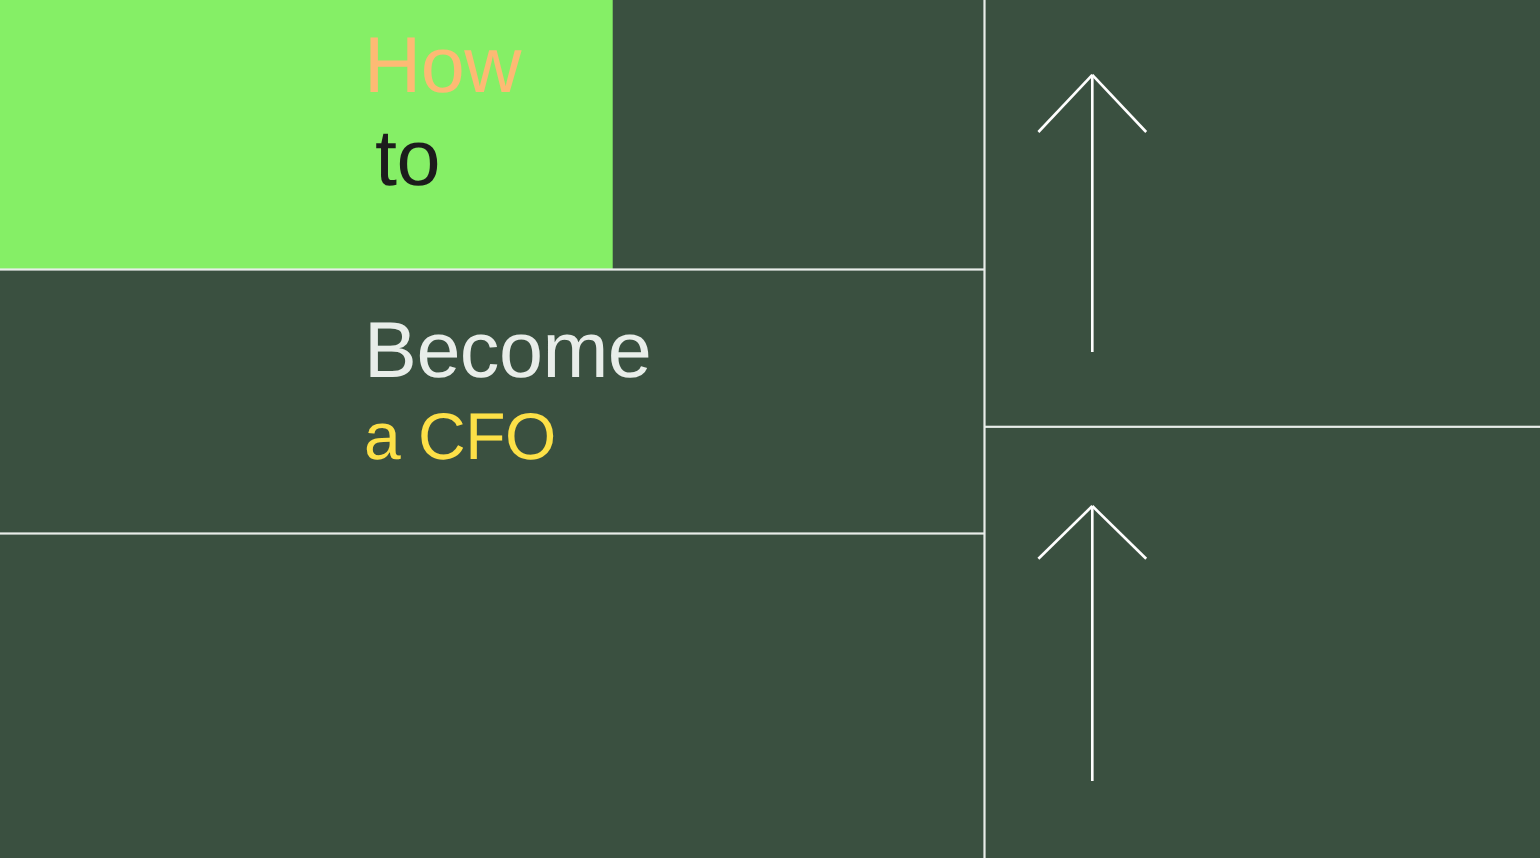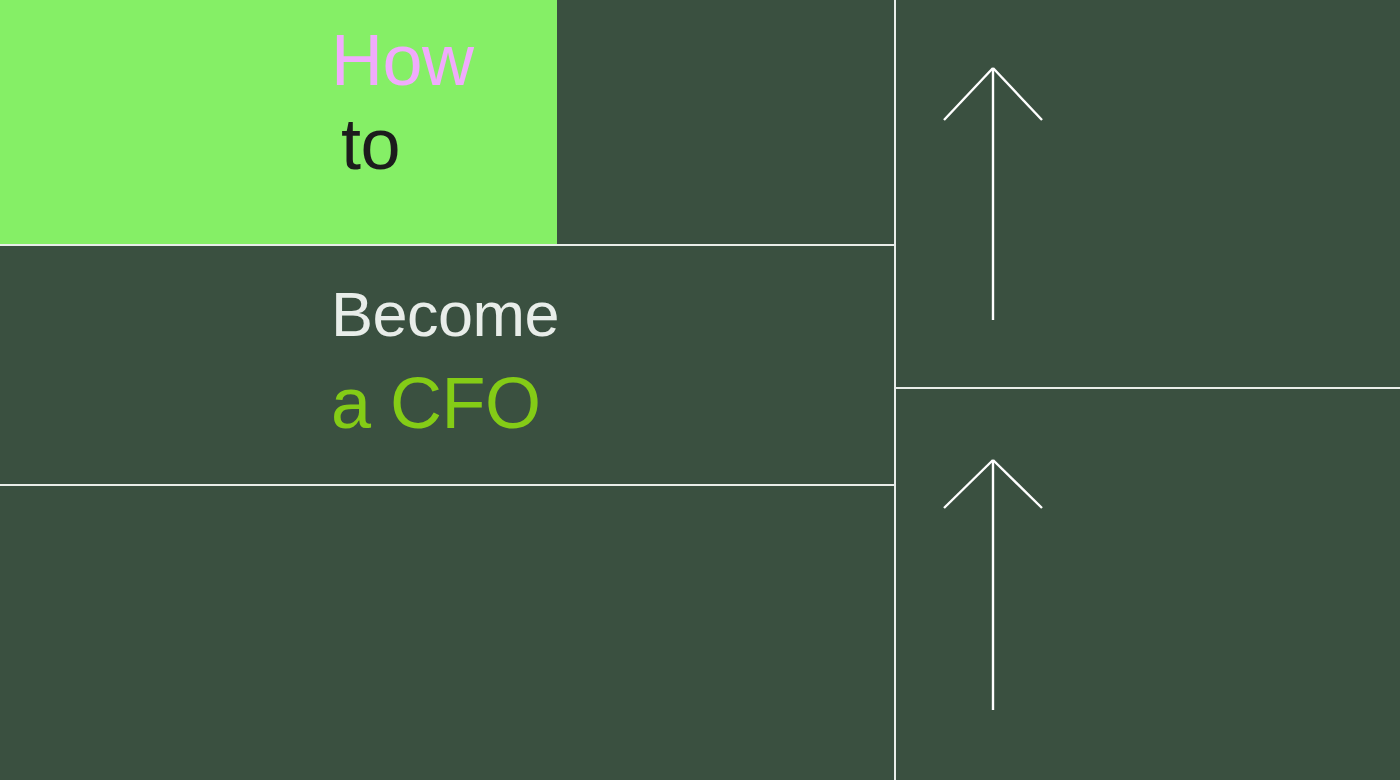--- a/index.html
+++ b/index.html
@@ -46,39 +46,39 @@
     font-weight: 400;
     letter-spacing: -0.5px;
     white-space: nowrap;
     line-height: 1.0;
   }
 
   #title-how {
     left: 331px;
     top: 24px;
     font-size: 72px;
-    color: #f0abfc;
+    color: #fdba74;
   }
   #title-to {
     left: 341px;
     top: 108px;
     font-size: 72px;
     color: #1C1C1C;
   }
   #title-become {
     left: 331px;
     top: 283px;
-    font-size: 63px;
+    font-size: 72px;
     color: #E8EDE9;
   }
   #title-acfo {
     left: 331px;
     top: 367px;
-    font-size: 72px;
-    color: #84cc16;
+    font-size: 60px;
+    color: #fde047;
   }
 
   
   .arrow-graphic {
     position: absolute;
     left: 895px;
   }
   #arrow-top { top: 0px; }
   #arrow-bottom { top: 392px; }
 </style>

